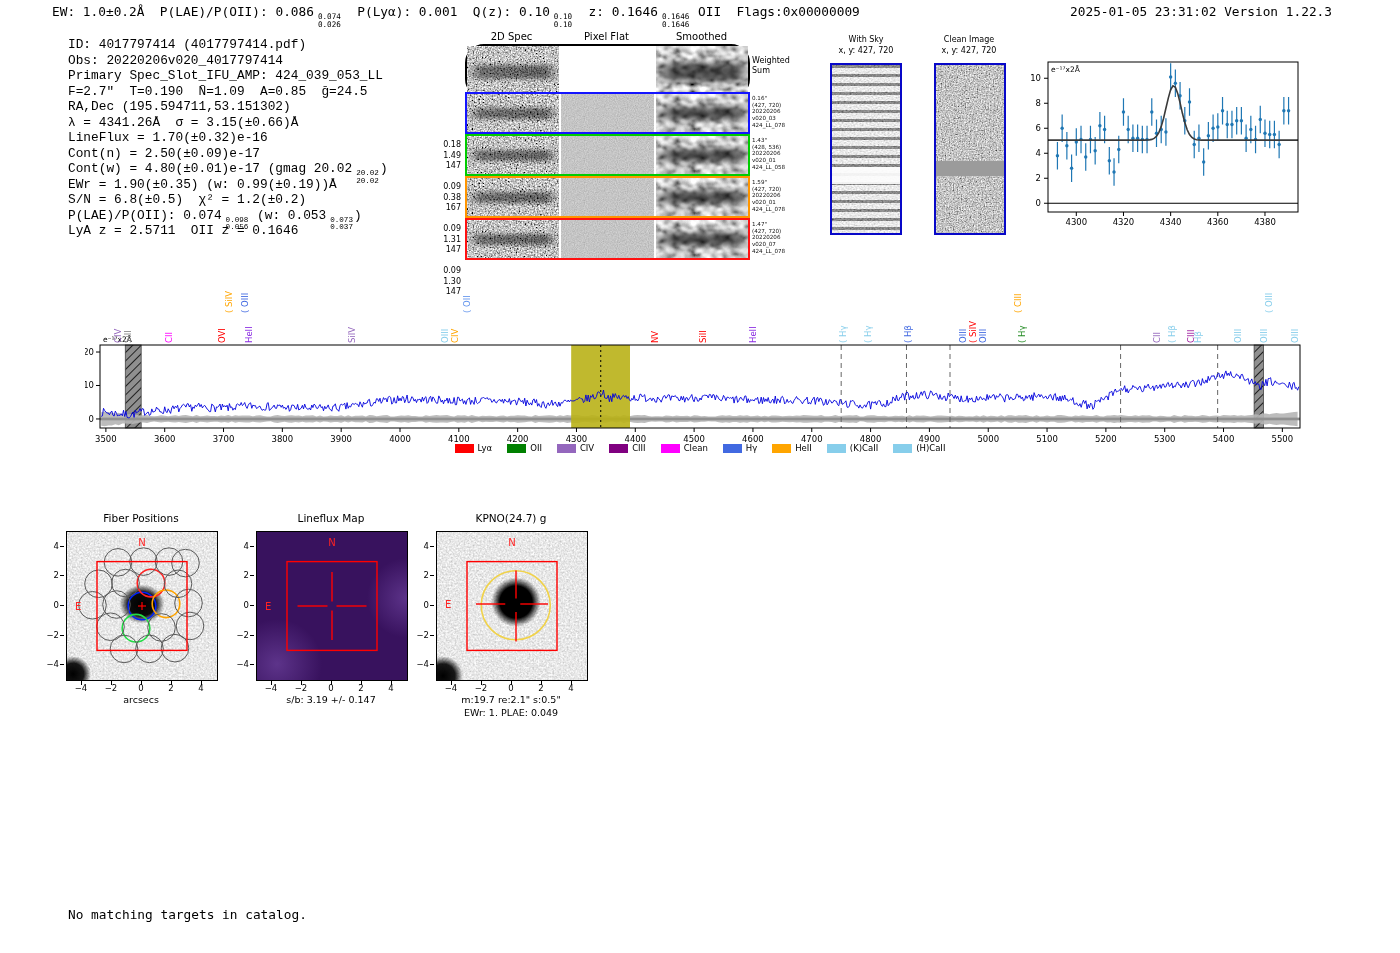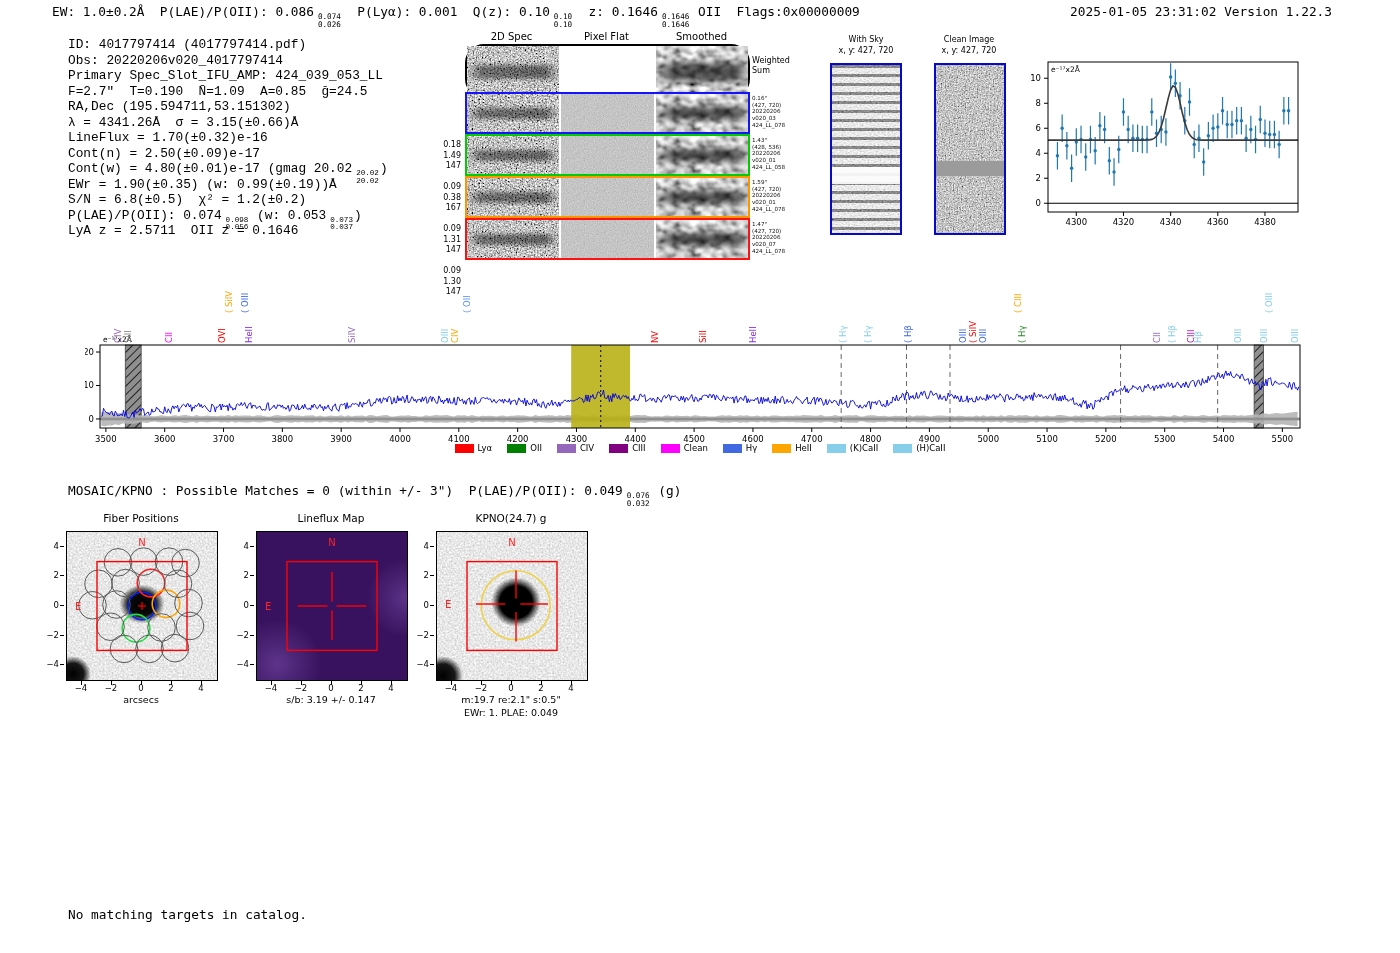--- a/index.html
+++ b/index.html
@@ -606,21 +606,20 @@
           <span class="leg-swatch" style="background: rgb(135, 206, 235);"></span>
           <span>(K)CaII</span>
         </div>
         <div class="leg-item">
           <span class="leg-swatch" style="background: rgb(135, 206, 235);"></span>
           <span>(H)CaII</span>
         </div>
       </div>
   </div>
 
-  <div id="mosaic" class="mono"><span>MOSAIC/KPNO : Possible Matches = 0 (within +/- 3")  P(LAE)/P(OII): 0.049</span><span class="frac"><span>0.076</span><span>0.032</span></span><span> (g)</span></div>
 
   <div class="cutout" id="cut-fiber" style="left:66px;">
     <div class="cut-title">Fiber Positions</div>
     <div class="cut-img">
         <svg id="fiber-svg" width="150" height="148">
           <rect x="0" y="0" width="150" height="148" filter="url(#fImg)"></rect>
           <ellipse cx="75" cy="72" rx="30" ry="26" fill="url(#rgDark)"></ellipse>
           <circle cx="6" cy="142" r="18" fill="url(#rgCorner)"></circle>
           <circle cx="75" cy="74" r="13.8" fill="none" stroke="#0022ff" stroke-width="1.6"></circle>
           <circle cx="84" cy="51.06" r="13.8" fill="none" stroke="#ff2222" stroke-width="1.6"></circle>

